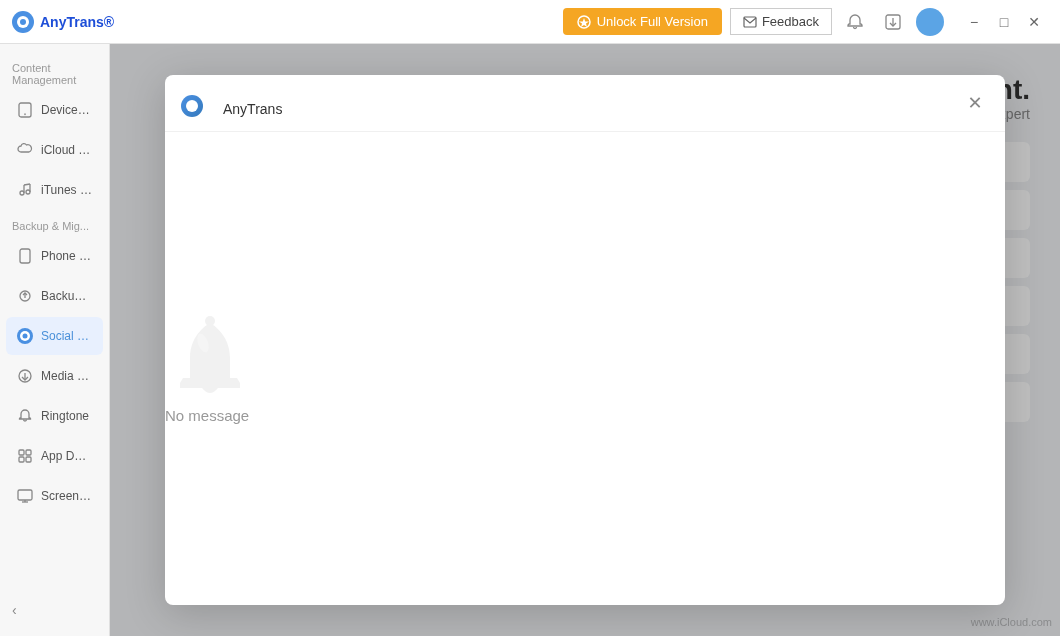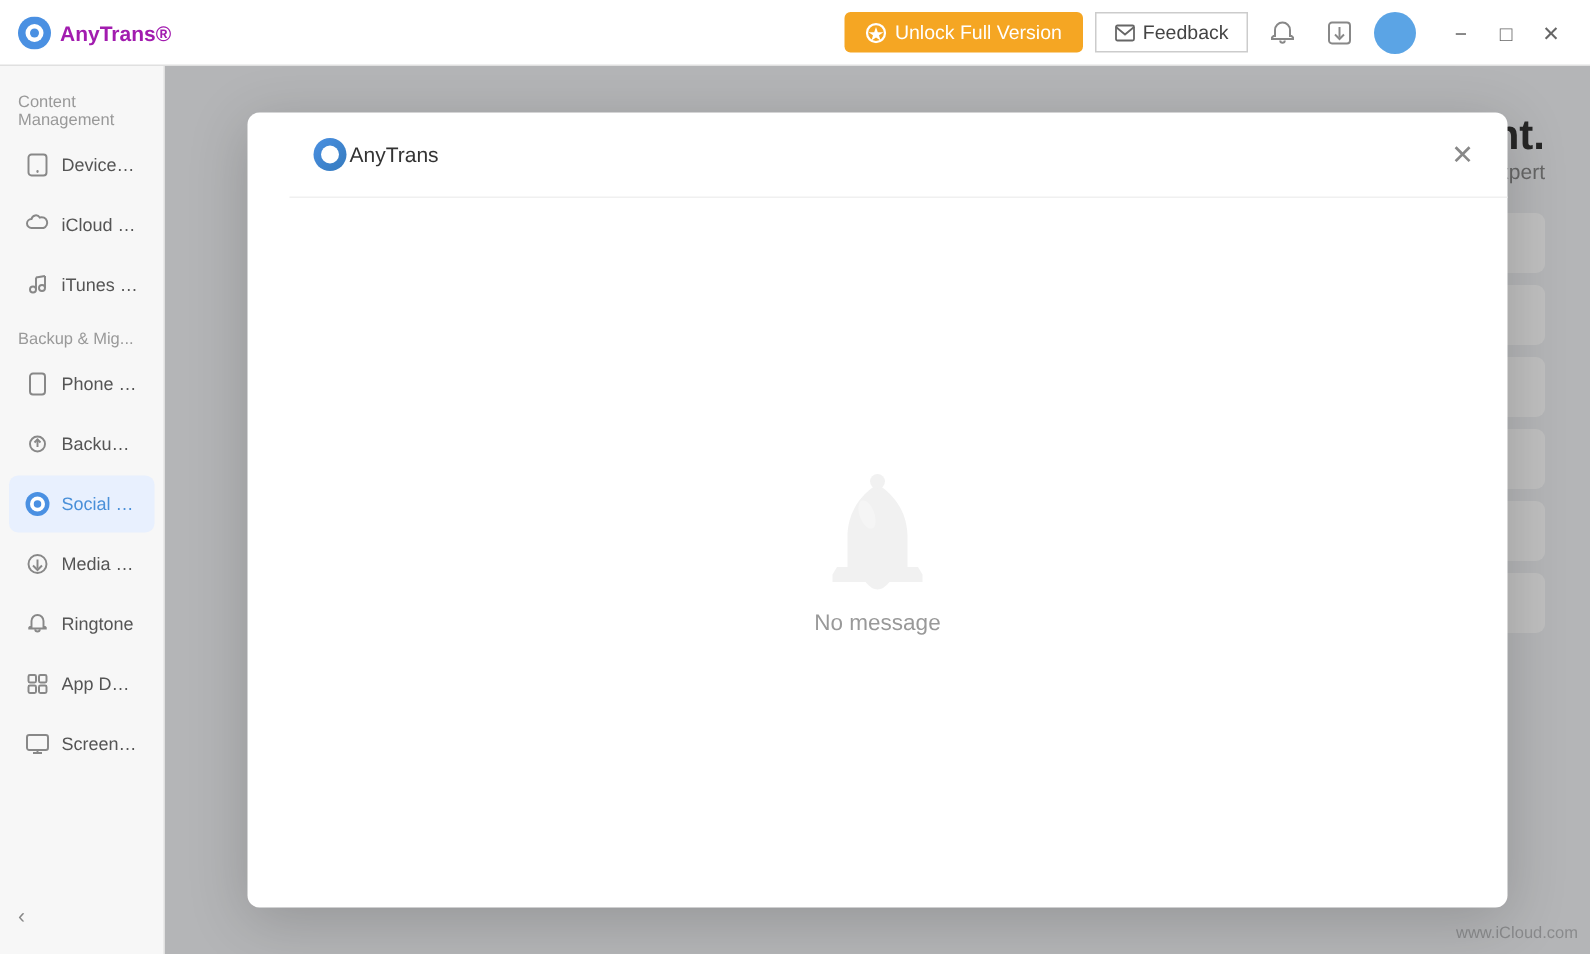--- a/index.html
+++ b/index.html
@@ -38,21 +38,21 @@
       align-items: center;
       gap: 6px;
     }
     .app-logo {
       width: 22px;
       height: 22px;
     }
     .app-title {
       font-size: 14px;
       font-weight: 600;
-      color: #a21caf;
+      color: #1d4ed8;
     }
     .title-bar-right {
       margin-left: auto;
       display: flex;
       align-items: center;
       gap: 8px;
     }
     .unlock-btn {
       background: #f5a623;
       color: white;
@@ -242,25 +242,24 @@
       border-radius: 8px;
       width: 840px;
       height: 530px;
       box-shadow: 0 8px 40px rgba(0,0,0,0.18);
       display: flex;
       flex-direction: column;
       position: relative;
     }
     .modal-header {
       display: flex;
-      align-items: center;
+      align-items: flex-end;
       padding: 14px 16px 14px 16px;
       border-bottom: 1px solid #f0f0f0;
-      gap: 2px;
-      margin-left: 28px;
+      gap: 20px;
     }
     .modal-logo {
       width: 22px;
       height: 22px;
       border-radius: 50%;
       background: linear-gradient(135deg, #4a90e2, #357abd);
       display: flex;
       align-items: center;
       justify-content: center;
     }
@@ -286,21 +285,20 @@
       height: 28px;
       display: flex;
       align-items: center;
       justify-content: center;
       border-radius: 4px;
     }
     .modal-body {
       flex: 1;
       display: flex;
       flex-direction: column;
-      align-items: center;
       justify-content: center;
       gap: 4px;
     }
     .bell-icon {
       width: 90px;
       height: 90px;
       opacity: 0.25;
     }
     .no-message-text {
       font-size: 15px;

